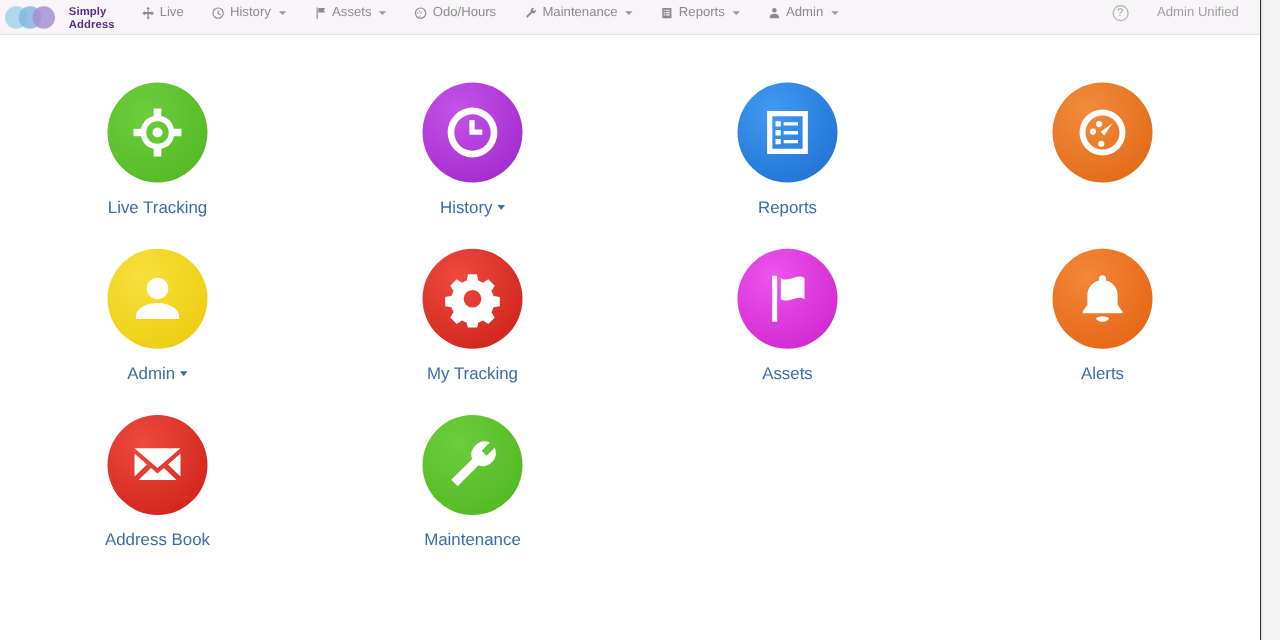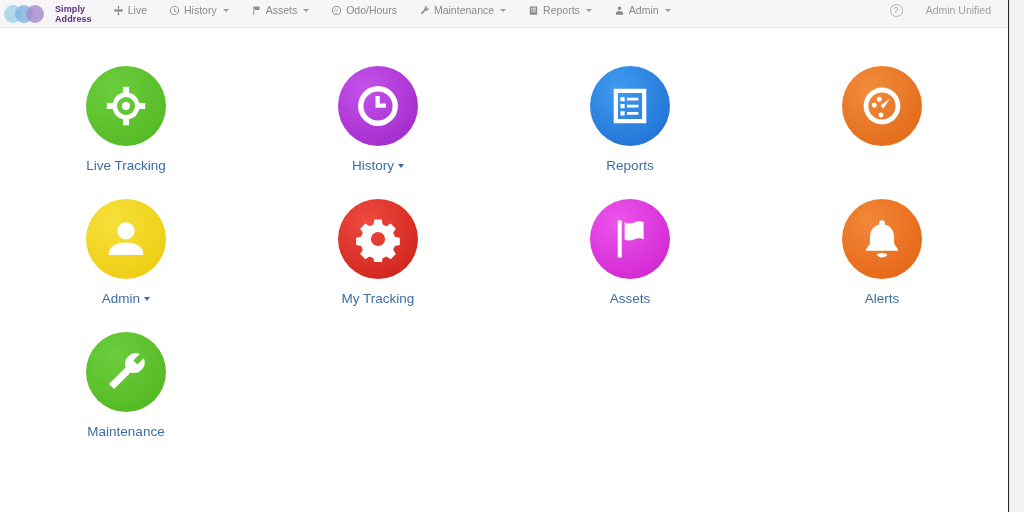--- a/index.html
+++ b/index.html
@@ -321,20 +321,30 @@
         <span class="tile-circle" style="background:radial-gradient(circle at 35% 28%, #f3873a, #e2600d);">
           <svg viewBox="0 0 24 24">
             <path d="M12 2.2a1.5 1.5 0 011.5 1.5v.7a6.3 6.3 0 014.8 6.1v4l2 2.8v.8H3.7v-.8l2-2.8v-4a6.3 6.3 0 014.8-6.1v-.7A1.5 1.5 0 0112 2.2zm0 17.1c1.1 0 2.1.3 2.8.9-.7.9-1.7 1.4-2.8 1.4s-2.1-.5-2.8-1.4c.7-.6 1.7-.9 2.8-.9z"></path>
           </svg>
         </span>
         <span class="tile-label">
           <span>Alerts</span>
         </span>
       </a>
 
+      <a class="tile">
+        <span class="tile-circle" style="background:radial-gradient(circle at 35% 28%, #ee4a3f, #cb1d15);">
+          <svg viewBox="0 0 24 24">
+            <path d="M2.4 5h19.2L12 13.2 2.4 5zm0 2.2l5.2 4.6-5.2 5V7.2zm19.2 0v9.6l-5.2-5 5.2-4.6zM9.3 13.2l2.7 2.3 2.7-2.3 5.2 5.1H4.1l5.2-5.1z"></path>
+          </svg>
+        </span>
+        <span class="tile-label">
+          <span>Address Book</span>
+        </span>
+      </a>
 
       <a class="tile">
         <span class="tile-circle" style="background:radial-gradient(circle at 35% 28%, #6ccd3d, #4db51d);">
           <svg viewBox="0 0 24 24">
             <path d="M21.3 4.7l-3.4 3.4-2.1-2.1 3.4-3.4a5.6 5.6 0 00-7.4 7l-8.7 8.6 2.7 2.7 8.6-8.7a5.6 5.6 0 006.9-7.5z"></path>
           </svg>
         </span>
         <span class="tile-label">
           <span>Maintenance</span>
         </span>

